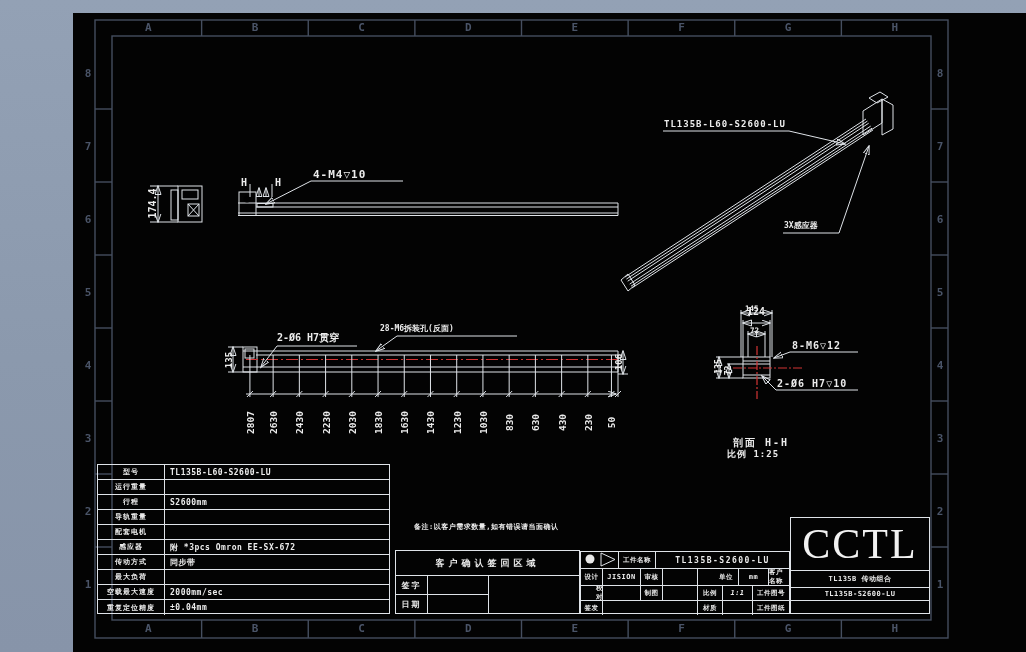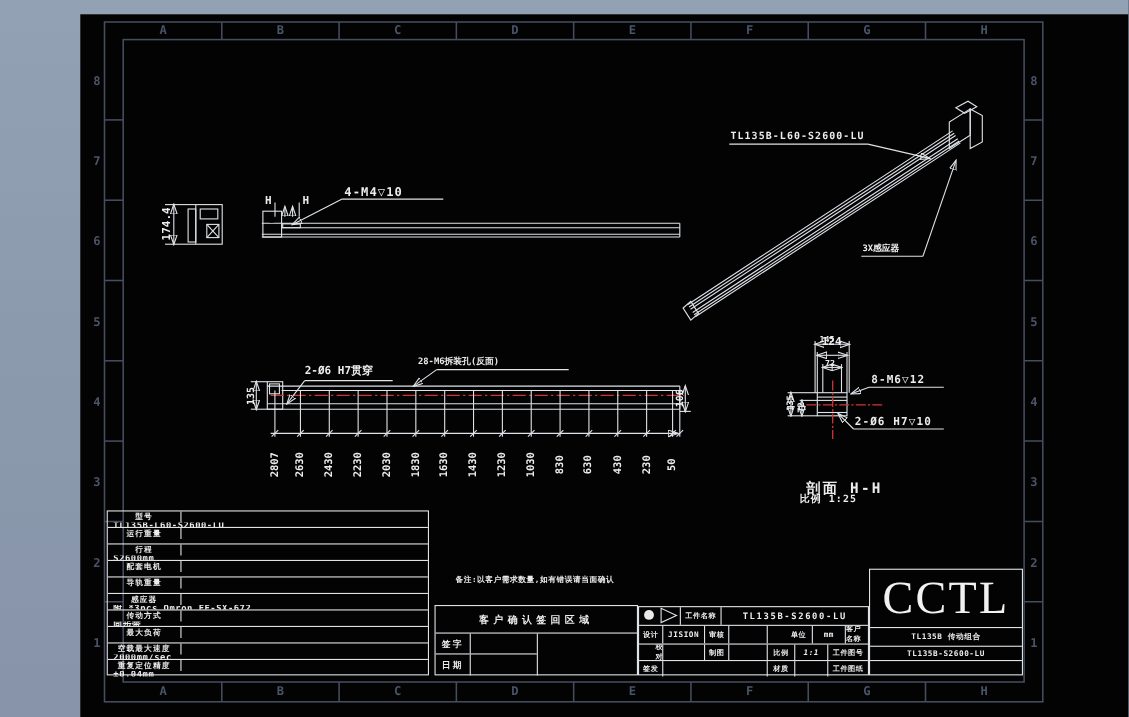--- a/index.html
+++ b/index.html
@@ -10,21 +10,21 @@
   svg#draw{position:absolute;left:0;top:0;}
   svg#draw line,svg#draw path,svg#draw rect,svg#draw polygon{stroke:#dfe3e8;fill:none;stroke-width:1;}
   svg#draw .red{stroke:#d23434;stroke-width:1.2;}
   svg#draw .frm{stroke:#454e5f;stroke-width:1.4;}
   .t{position:absolute;color:#ececec;font-weight:bold;white-space:nowrap;line-height:1;}
   .rot{transform:rotate(-90deg);transform-origin:center;text-align:center;}
   .flabel{position:absolute;color:#4a5468;font:bold 11px "DejaVu Sans Mono",monospace;width:18px;text-align:center;}
   .chain-lab{position:absolute;color:#ececec;font:bold 9.5px "DejaVu Sans Mono",monospace;width:34px;text-align:center;transform:rotate(-90deg);transform-origin:center;}
   
   #spec-table{position:absolute;left:97px;top:464px;width:293px;height:150px;border:1px solid #dfe3e8;box-sizing:border-box;}
-  .spec-row{display:flex;height:15px;border-bottom:1px solid #dfe3e8;box-sizing:border-box;flex-direction:column;}
+  .spec-row{display:flex;height:15px;border-bottom:1px solid #dfe3e8;box-sizing:border-box;}
   .spec-row:last-child{border-bottom:none;}
   .spec-label{width:67px;border-right:1px solid #dfe3e8;box-sizing:border-box;color:#ececec;
               font-size:7px;font-weight:bold;letter-spacing:1px;display:flex;align-items:center;justify-content:center;overflow:hidden;}
   .spec-value{flex:1;color:#ececec;font-size:8px;font-weight:bold;display:flex;align-items:center;padding-left:5px;overflow:hidden;letter-spacing:0.5px;}
   
   #sign-box{position:absolute;left:395px;top:550px;width:185px;height:64px;border:1px solid #dfe3e8;box-sizing:border-box;color:#ececec;}
   #sign-head{height:25px;border-bottom:1px solid #dfe3e8;box-sizing:border-box;display:flex;align-items:center;justify-content:center;
              font-size:9px;font-weight:bold;letter-spacing:4px;overflow:hidden;}
   #sign-body{display:flex;height:38px;}
   .sb-col1{width:32px;border-right:1px solid #dfe3e8;box-sizing:border-box;}
@@ -291,43 +291,43 @@
       <div class="chain-lab" style="left: 570.84px; top: 417px;">230</div>
       <div class="chain-lab" style="left: 594.443px; top: 417px;">50</div>
     </div>
   <div class="t" style="left:745px;top:305px;font-size:7.5px;">145</div>
   <div class="t" style="left:747px;top:307px;font-size:10px;">124</div>
   <div class="t" style="left:750px;top:326.5px;font-size:7.5px;">72</div>
   <div class="t rot" style="left:708px;top:362px;width:22px;height:9px;font-size:8px;">135</div>
   <div class="t rot" style="left:720px;top:366px;width:18px;height:9px;font-size:8px;">72</div>
   <div class="t" style="left:792px;top:341px;font-size:10px;letter-spacing:1px;">8-M6▽12</div>
   <div class="t" style="left:777px;top:379px;font-size:10px;letter-spacing:1px;">2-Ø6 H7▽10</div>
-  <div class="t" style="left:733px;top:438px;font-size:13px;letter-spacing:2px;text-align:right;">剖面 H-H</div>
+  <div class="t" style="left:733px;top:438px;font-size:10px;letter-spacing:2px;text-align:right;">剖面 H-H</div>
   <div class="t" style="left:727px;top:450px;font-size:9px;letter-spacing:1px;">比例 1:25</div>
 
   <div id="spec-table">
     <div id="spec-rows">
         <div class="spec-row">
           <div class="spec-label">型号</div>
           <div class="spec-value">TL135B-L60-S2600-LU</div>
         </div>
         <div class="spec-row">
           <div class="spec-label">运行重量</div>
           <div class="spec-value"></div>
         </div>
         <div class="spec-row">
           <div class="spec-label">行程</div>
           <div class="spec-value">S2600mm</div>
         </div>
         <div class="spec-row">
+          <div class="spec-label">导轨重量</div>
+          <div class="spec-value"></div>
+        </div>
+        <div class="spec-row">
           <div class="spec-label">配套电机</div>
-          <div class="spec-value"></div>
-        </div>
-        <div class="spec-row">
-          <div class="spec-label">导轨重量</div>
           <div class="spec-value"></div>
         </div>
         <div class="spec-row">
           <div class="spec-label">感应器</div>
           <div class="spec-value">附 *3pcs Omron EE-SX-672</div>
         </div>
         <div class="spec-row">
           <div class="spec-label">传动方式</div>
           <div class="spec-value">同步带</div>
         </div>

